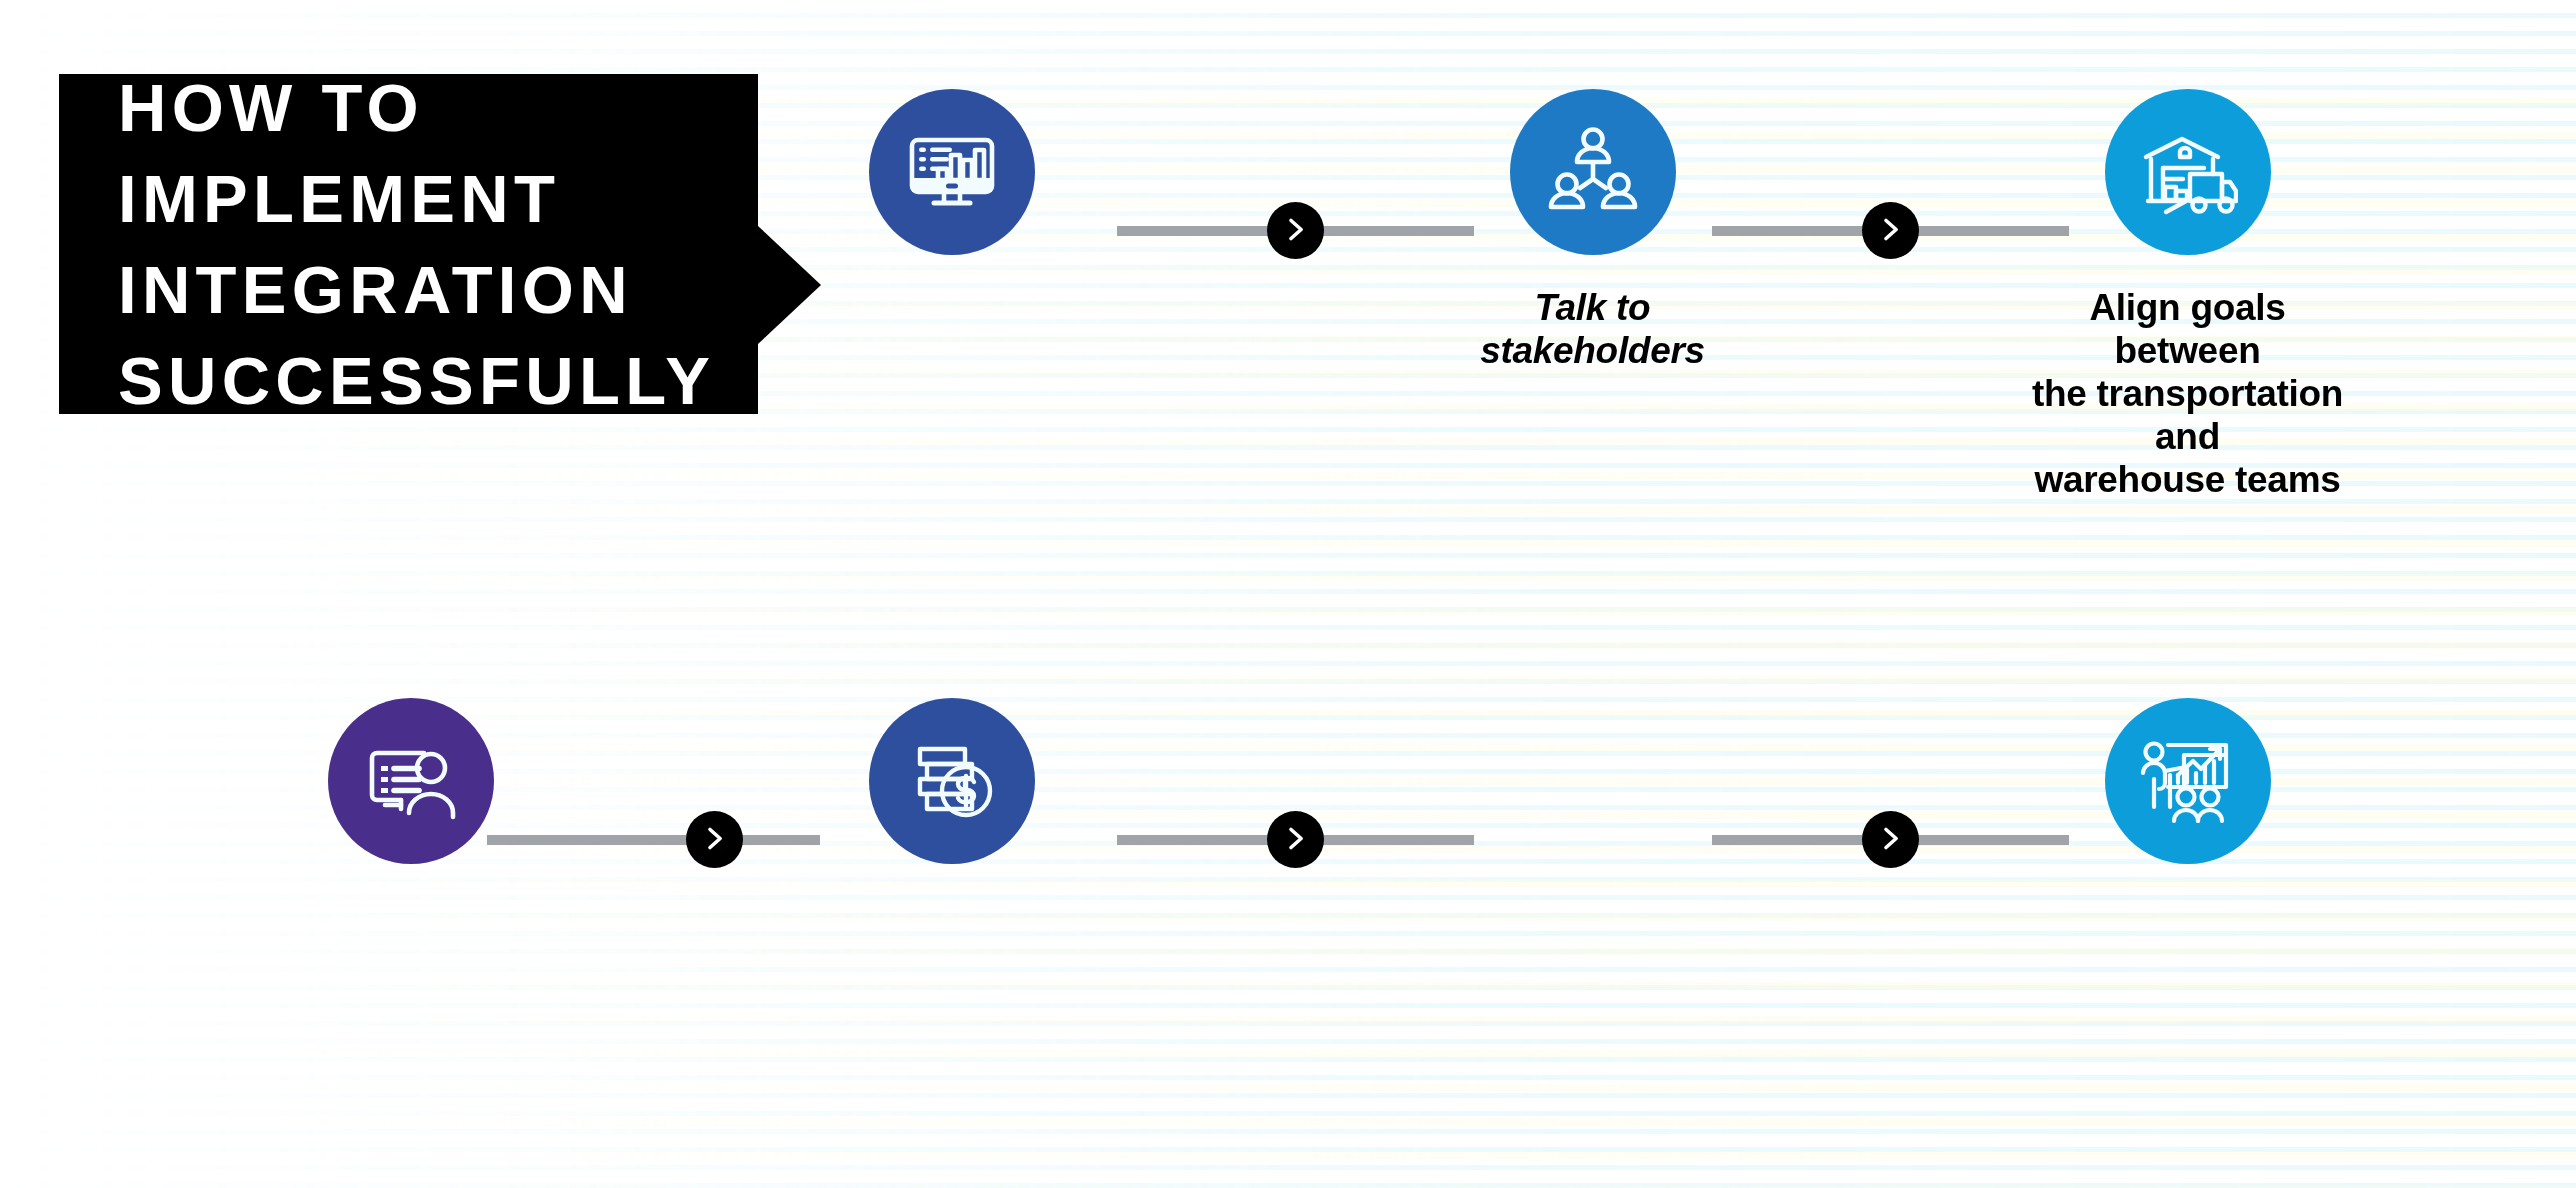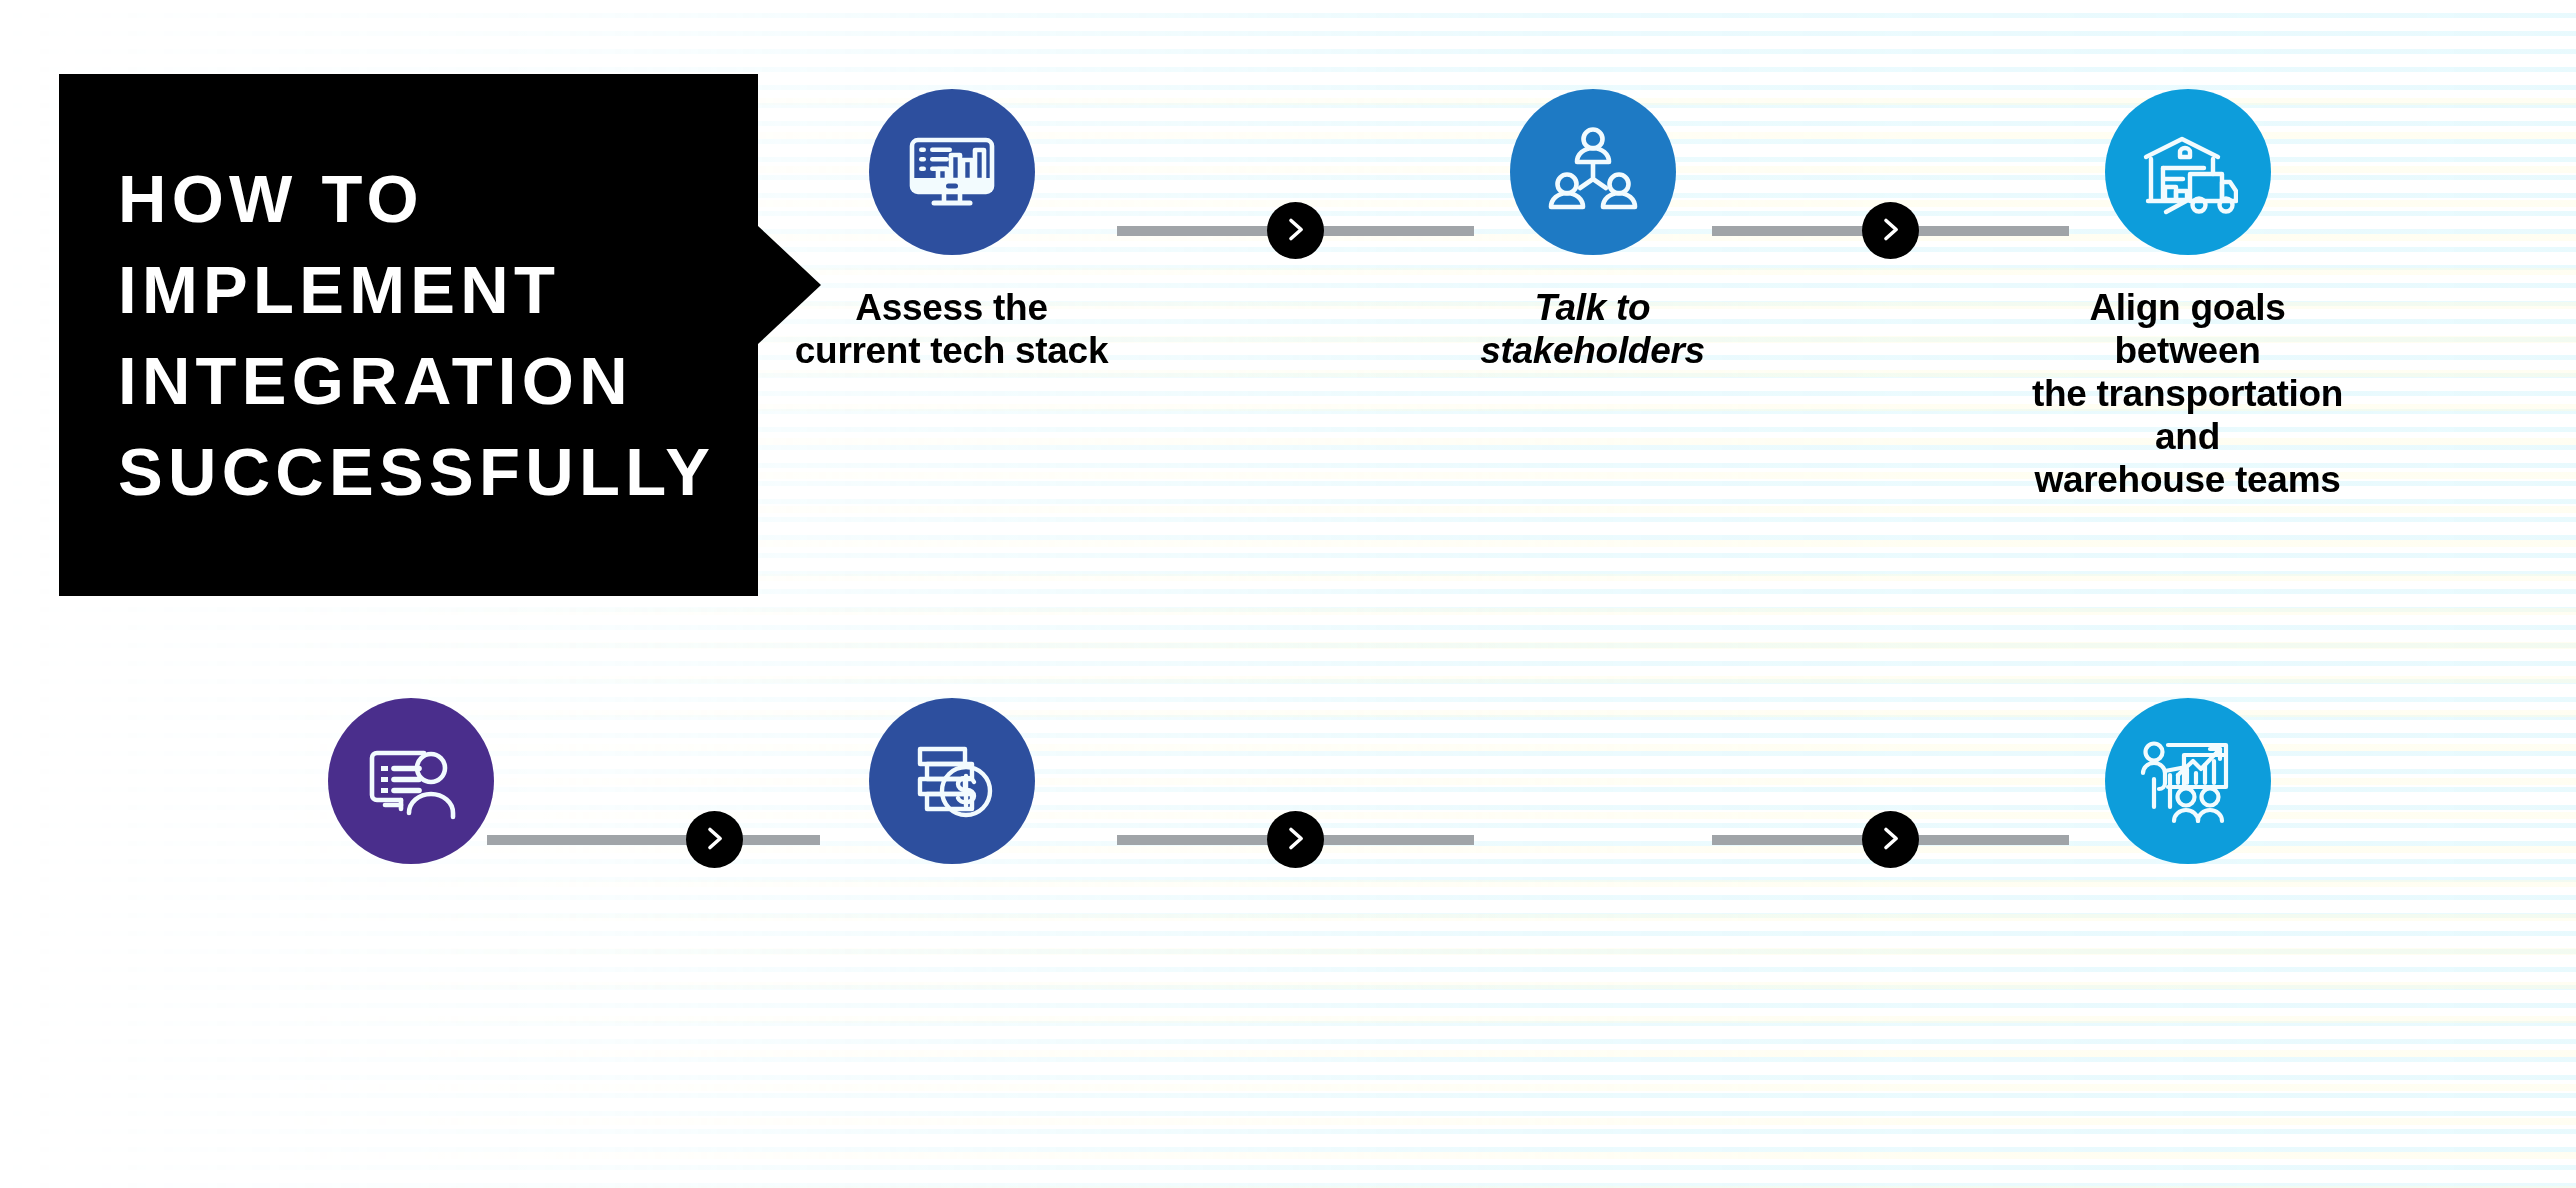--- a/index.html
+++ b/index.html
@@ -35,21 +35,21 @@
       rgba(255,252,226,0.45) 34px
     );
     -webkit-mask-image:linear-gradient(to right, rgba(0,0,0,0) 10%, rgba(0,0,0,1) 75%);
             mask-image:linear-gradient(to right, rgba(0,0,0,0) 10%, rgba(0,0,0,1) 75%);
     pointer-events:none;
   }
 
   
   .title-block{
     position:absolute; left:59px; top:74px;
-    width:699px; height:522px;
+    width:699px; height:340px;
     background:#000;
     display:flex; align-items:center;
   }
   .title-block .notch{
     position:absolute; left:699px; top:152px;
     width:0; height:0;
     border-top:59px solid transparent;
     border-bottom:59px solid transparent;
     border-left:63px solid #000;
   }
@@ -144,22 +144,20 @@
             <rect x="28" y="35" width="19" height="4.5" rx="2.2" fill="#f2fbfe" stroke="none"></rect>
             <rect x="17" y="44.5" width="7" height="4.5" rx="2.2" fill="#f2fbfe" stroke="none"></rect>
             <rect x="28" y="44.5" width="19" height="4.5" rx="2.2" fill="#f2fbfe" stroke="none"></rect>
             <rect x="36" y="47" width="9" height="11"></rect>
             <rect x="49" y="33" width="9" height="25"></rect>
             <rect x="61" y="38" width="9" height="20"></rect>
             <rect x="73" y="28" width="9" height="30"></rect>
           </svg>
         </span>
       </div>
-      <div class="step-label">Assess the
-current tech stack</div>
     </div>
 
     <div class="chev" style="left:1267px; top:113px;">
       <span>
         <svg viewBox="0 0 24 24" fill="none" stroke="#ffffff" stroke-width="3.2" stroke-linecap="round" stroke-linejoin="round">
           <polyline points="8,4 17,12 8,20"></polyline>
         </svg>
       </span>
     </div>
 

